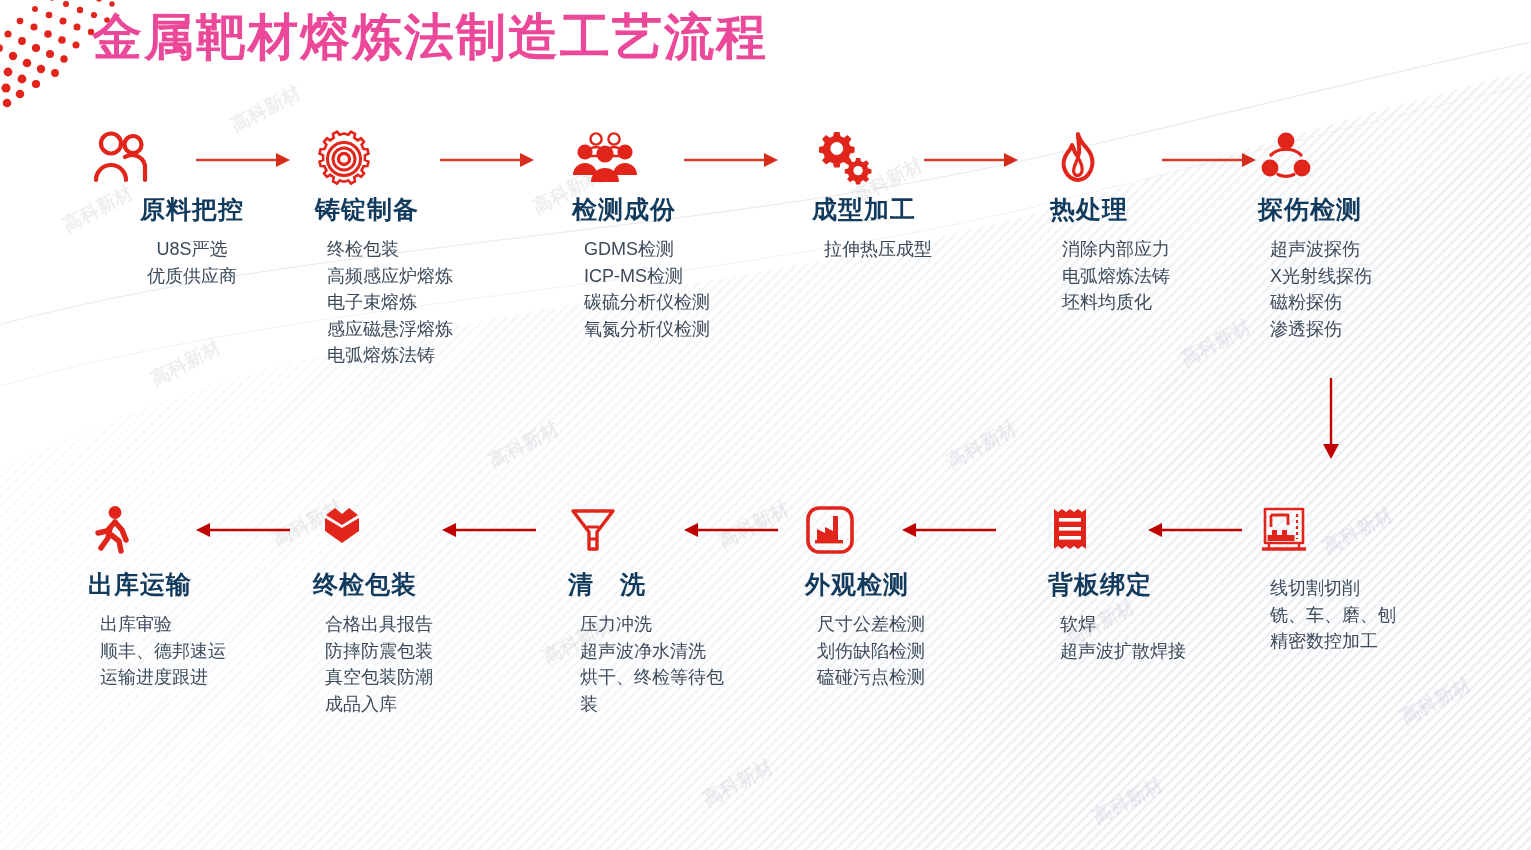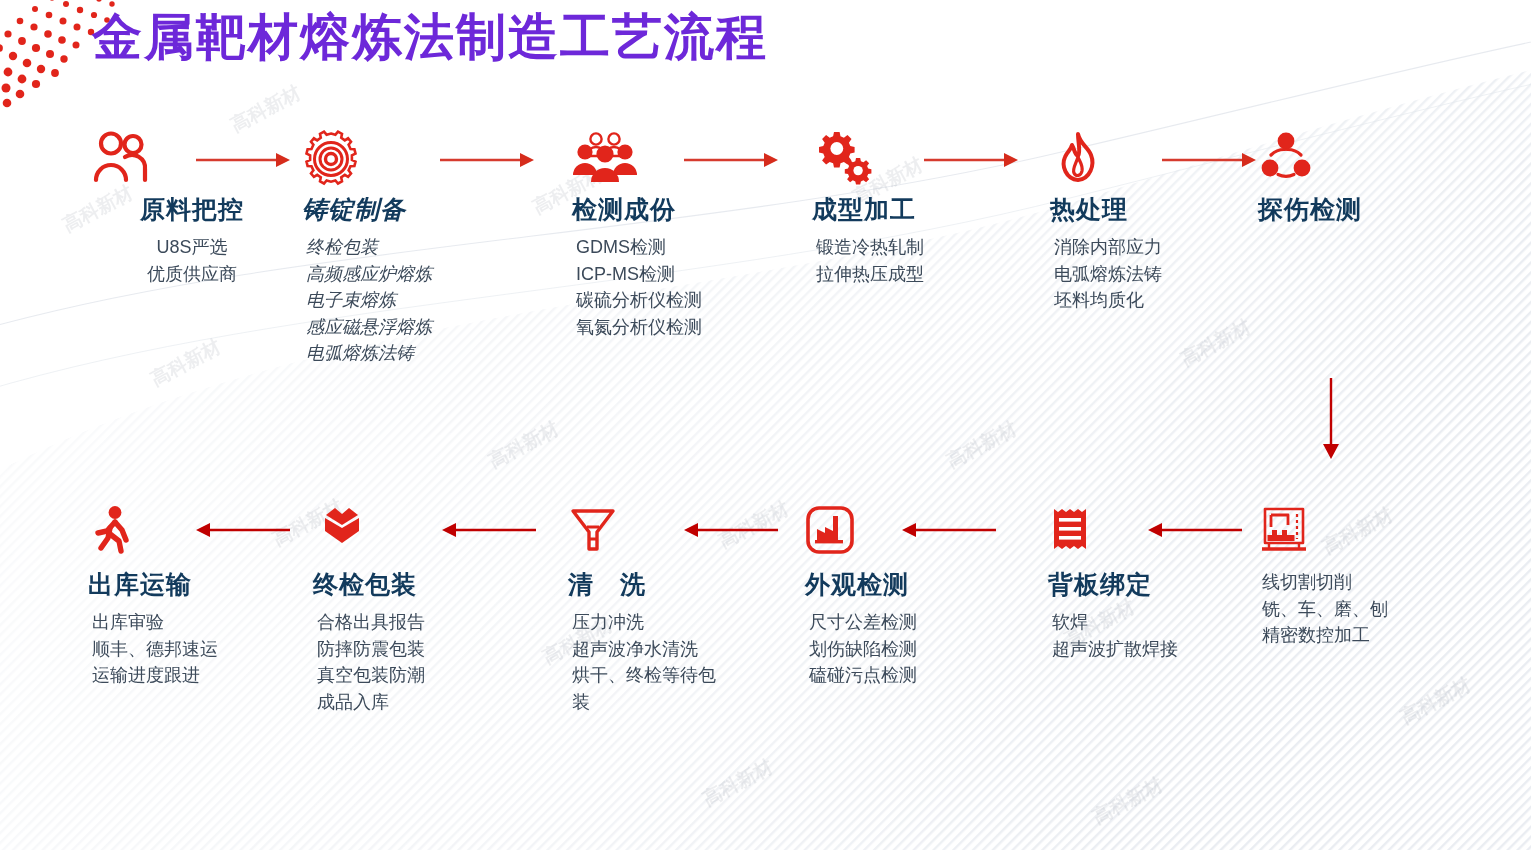--- a/index.html
+++ b/index.html
@@ -25,37 +25,37 @@
     color:rgba(150,155,165,.17);
     font-size:19px;font-weight:700;
     transform:rotate(-28deg);
     white-space:nowrap;
     font-family:"Liberation Sans","DejaVu Sans",sans-serif;
   }
 
   
   .title{
     position:absolute;left:92px;top:4px;z-index:6;
-    font-size:50px;line-height:66px;font-weight:700;color:#6d28d9;
+    font-size:50px;line-height:66px;font-weight:700;color:#ec4899;
     letter-spacing:2px;
     font-family:"Liberation Sans","DejaVu Sans",sans-serif;
   }
 
   
   .step{position:absolute;z-index:6;}
   .step .icon{height:58px;display:block;margin-bottom:6px;}
   .step .icon svg{display:block;}
   .step h3{
     margin:0 0 10px 0;
     font-size:25px;font-weight:700;color:#123a5c;
     letter-spacing:1px;line-height:30px;
     white-space:nowrap;
   }
   .step h3.spaced{letter-spacing:1px;}
-  .step ul{margin:4px;padding:0;list-style:none;}
+  .step ul{margin:12px;padding:0;list-style:none;}
   .step li{
     font-size:18px;line-height:26.5px;color:#3c4a5a;
     font-weight:400;
   }
 
   
   .arrow{position:absolute;z-index:5;}
   .arrow svg{display:block;}
 </style>
 </head>
@@ -168,21 +168,21 @@
         </g>
       </svg>
     </span>
     <h3>原料把控</h3>
     <ul>
       <li>U8S严选</li>
       <li>优质供应商</li>
     </ul>
   </div>
 
-  <div class="step" style="left:302px;top:130px;width:215px;font-style:italic;">
+  <div class="step" style="left:315px;top:130px;width:215px;">
     <span class="icon">
       <svg width="58" height="58" viewBox="0 0 58 58">
         <g fill="none" stroke="#e1251b" stroke-width="3.2">
           <path d="M29 3.5 l4.4 1.2 2.6-3.0 4 2.2 -0.8 3.9 3.6 2.6 3.3-2.1 2.9 3.4 -2.4 3.1 1.9 4.2 3.9 0.2 1.1 4.4 -3.6 1.7 0 4.6 3.6 1.7 -1.1 4.4 -3.9 0.2 -1.9 4.2 2.4 3.1 -2.9 3.4 -3.3-2.1 -3.6 2.6 0.8 3.9 -4 2.2 -2.6-3.0 -4.4 1.2 -4.4-1.2 -2.6 3.0 -4-2.2 0.8-3.9 -3.6-2.6 -3.3 2.1 -2.9-3.4 2.4-3.1 -1.9-4.2 -3.9-0.2 -1.1-4.4 3.6-1.7 0-4.6 -3.6-1.7 1.1-4.4 3.9-0.2 1.9-4.2 -2.4-3.1 2.9-3.4 3.3 2.1 3.6-2.6 -0.8-3.9 4-2.2 2.6 3.0 z" stroke-width="2.6"></path>
           <circle cx="29" cy="29" r="16.5" stroke-width="3"></circle>
           <circle cx="29" cy="29" r="11" stroke-width="3"></circle>
           <circle cx="29" cy="29" r="5.5" stroke-width="3.4"></circle>
         </g>
       </svg>
     </span>
@@ -228,21 +228,20 @@
         <g fill="#e1251b">
           <path d="M22 2 l5.6 0 0.9 4.3 3.4 1.4 3.6-2.6 4 4 -2.6 3.6 1.4 3.4 4.3 0.9 0 5.6 -4.3 0.9 -1.4 3.4 2.6 3.6 -4 4 -3.6-2.6 -3.4 1.4 -0.9 4.3 -5.6 0 -0.9-4.3 -3.4-1.4 -3.6 2.6 -4-4 2.6-3.6 -1.4-3.4 -4.3-0.9 0-5.6 4.3-0.9 1.4-3.4 -2.6-3.6 4-4 3.6 2.6 3.4-1.4 z"></path>
           <circle cx="24.8" cy="18.5" r="6.4" fill="#ffffff"></circle>
           <path d="M44 28 l4.2 0 0.7 3.2 2.5 1.1 2.7-2 3 3 -2 2.7 1.1 2.5 3.2 0.7 0 4.2 -3.2 0.7 -1.1 2.5 2 2.7 -3 3 -2.7-2 -2.5 1.1 -0.7 3.2 -4.2 0 -0.7-3.2 -2.5-1.1 -2.7 2 -3-3 2-2.7 -1.1-2.5 -3.2-0.7 0-4.2 3.2-0.7 1.1-2.5 -2-2.7 3-3 2.7 2 2.5-1.1 z"></path>
           <circle cx="46.1" cy="40.6" r="4.7" fill="#ffffff"></circle>
         </g>
       </svg>
     </span>
     <h3>成型加工</h3>
     <ul>
-      <li>锻造冷热轧制</li>
       <li>拉伸热压成型</li>
     </ul>
   </div>
 
   <div class="step" style="left:1050px;top:130px;width:200px;">
     <span class="icon">
       <svg width="56" height="58" viewBox="0 0 56 58">
         <g fill="none" stroke="#e1251b" stroke-width="4" stroke-linejoin="round" stroke-linecap="round">
           <path d="M28 4 C30 14 38 17 41 25 C45 35 40 49 28 50 C16 49 11 36 15 27 C17 22 21 20 22 15 C25 20 24 24 28 26 C31 22 28 13 28 4 Z"></path>
           <path d="M28 27 C30 32 33 35 32 41 C31 46 26 47 24 43 C22 39 26 34 28 27 Z" stroke-width="3.2"></path>
@@ -264,20 +263,26 @@
           <circle cx="28" cy="11" r="8.4" stroke="none"></circle>
           <circle cx="12" cy="38" r="8.4" stroke="none"></circle>
           <circle cx="44" cy="38" r="8.4" stroke="none"></circle>
           <path d="M13 25 A19 19 0 0 1 27 19.5" fill="none" stroke-width="3.2" stroke-linecap="round"></path>
           <path d="M29 19.5 A19 19 0 0 1 43 25" fill="none" stroke-width="3.2" stroke-linecap="round"></path>
           <path d="M20 44.5 A19 19 0 0 0 36 44.5" fill="none" stroke-width="3.2" stroke-linecap="round"></path>
         </g>
       </svg>
     </span>
     <h3>探伤检测</h3>
+    <ul>
+      <li>超声波探伤</li>
+      <li>X光射线探伤</li>
+      <li>磁粉探伤</li>
+      <li>渗透探伤</li>
+    </ul>
   </div>
 
   <div class="arrow" style="left:196px;top:150px;">
     <svg width="96" height="20" viewBox="0 0 96 20">
         <g>
           <line x1="0" y1="10" x2="80" y2="10" stroke="#d63b2e" stroke-width="2.4"></line>
           <path d="M80 3 L94 10 L80 17 Z" fill="#d62c1c"></path>
         </g>
       </svg>
   </div>

